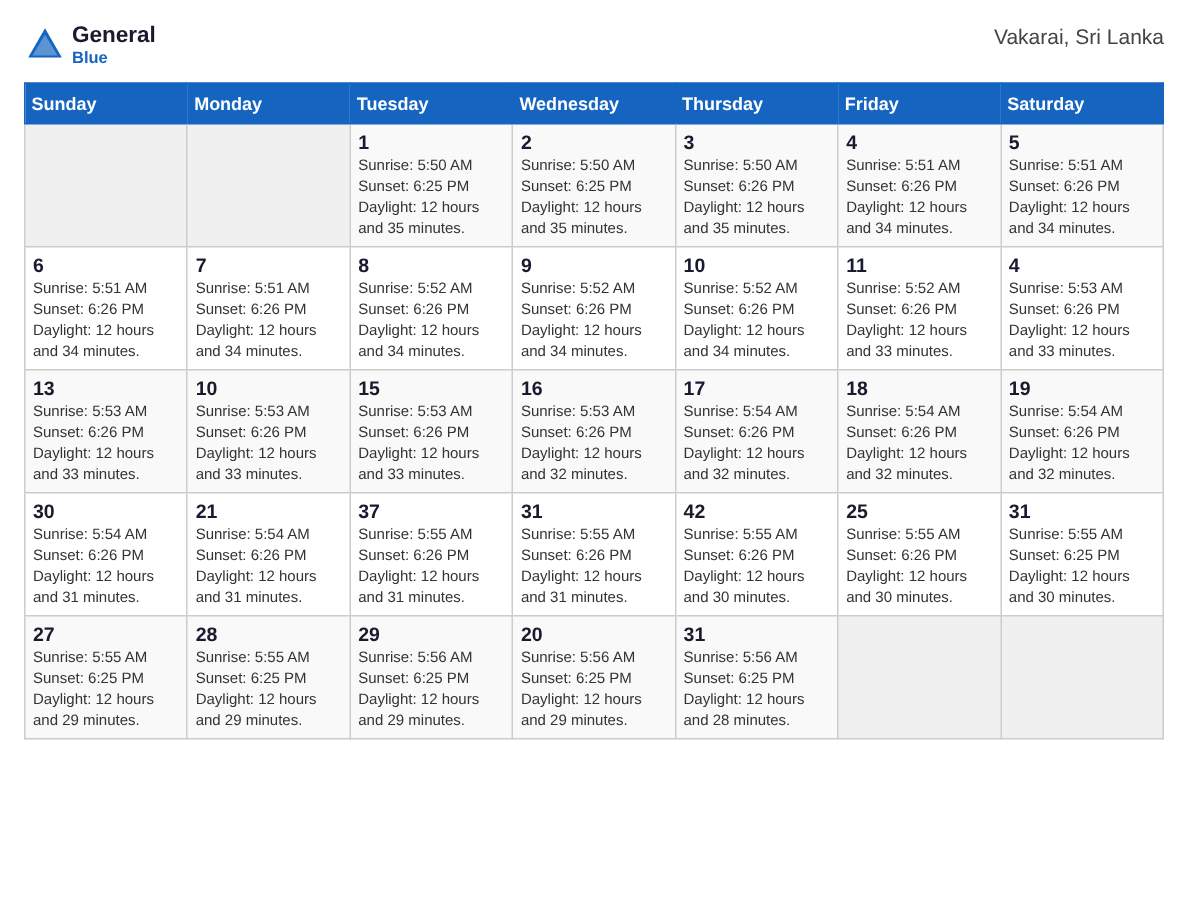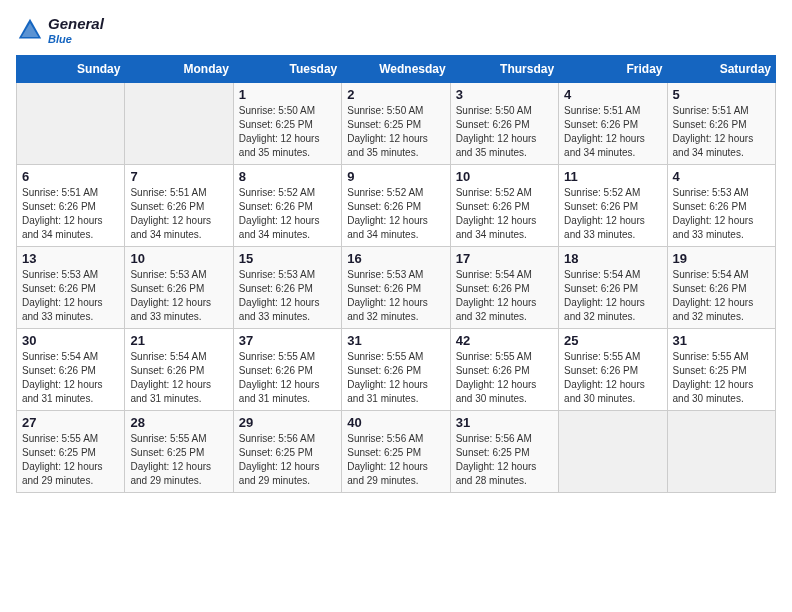--- a/index.html
+++ b/index.html
@@ -8,21 +8,20 @@
       background: #fff;
       width: 792px;
       min-height: 612px;
       padding: 16px;
     }
     .header-area {
       display: flex;
       justify-content: space-between;
       align-items: flex-start;
       margin-bottom: 10px;
-      font-style: italic;
     }
     .logo {
       display: flex;
       align-items: center;
       gap: 4px;
     }
     .logo-text {
       display: flex;
       flex-direction: column;
       line-height: 1.1;
@@ -56,21 +55,21 @@
     }
     table {
       width: 100%;
       border-collapse: collapse;
       font-size: 11px;
     }
     thead tr th {
       background-color: #1565c0;
       color: #fff;
       padding: 6px 4px;
-      text-align: right;
+      text-align: left;
       font-size: 12px;
       font-weight: bold;
       border: 1px solid #1565c0;
     }
     tbody tr td {
       border: 1px solid #ccc;
       vertical-align: top;
       padding: 4px 5px;
       width: 108px;
       min-height: 80px;
@@ -102,20 +101,21 @@
     <svg class="logo-icon" viewBox="0 0 40 40" xmlns="http://www.w3.org/2000/svg">
       <polygon points="20,4 36,32 4,32" fill="#1565c0"></polygon>
       <polygon points="20,10 32,30 8,30" fill="#fff" opacity="0.3"></polygon>
     </svg>
     <div class="logo-text">
       <span class="logo-general">General</span>
       <span class="logo-blue">Blue</span>
     </div>
   </div>
   <div class="title-area">
+    <div class="location">Vakarai, Sri Lanka</div>
   </div>
 </div>
 
 <table>
   <thead>
     <tr>
     <th>Sunday</th>
         <th>Monday</th>
         <th>Tuesday</th>
         <th>Wednesday</th>
@@ -246,21 +246,21 @@
         </td>
         <td>
           <div class="day-number">28</div>
           <div class="day-info">Sunrise: 5:55 AM<br>Sunset: 6:25 PM<br>Daylight: 12 hours and 29 minutes.</div>
         </td>
         <td>
           <div class="day-number">29</div>
           <div class="day-info">Sunrise: 5:56 AM<br>Sunset: 6:25 PM<br>Daylight: 12 hours and 29 minutes.</div>
         </td>
         <td>
-          <div class="day-number">40</div>
+          <div class="day-number">20</div>
           <div class="day-info">Sunrise: 5:56 AM<br>Sunset: 6:25 PM<br>Daylight: 12 hours and 29 minutes.</div>
         </td>
         <td>
           <div class="day-number">31</div>
           <div class="day-info">Sunrise: 5:56 AM<br>Sunset: 6:25 PM<br>Daylight: 12 hours and 28 minutes.</div>
         </td>
         <td class="empty-cell"></td>
         <td class="empty-cell"></td>
       </tr>
     </tbody>

